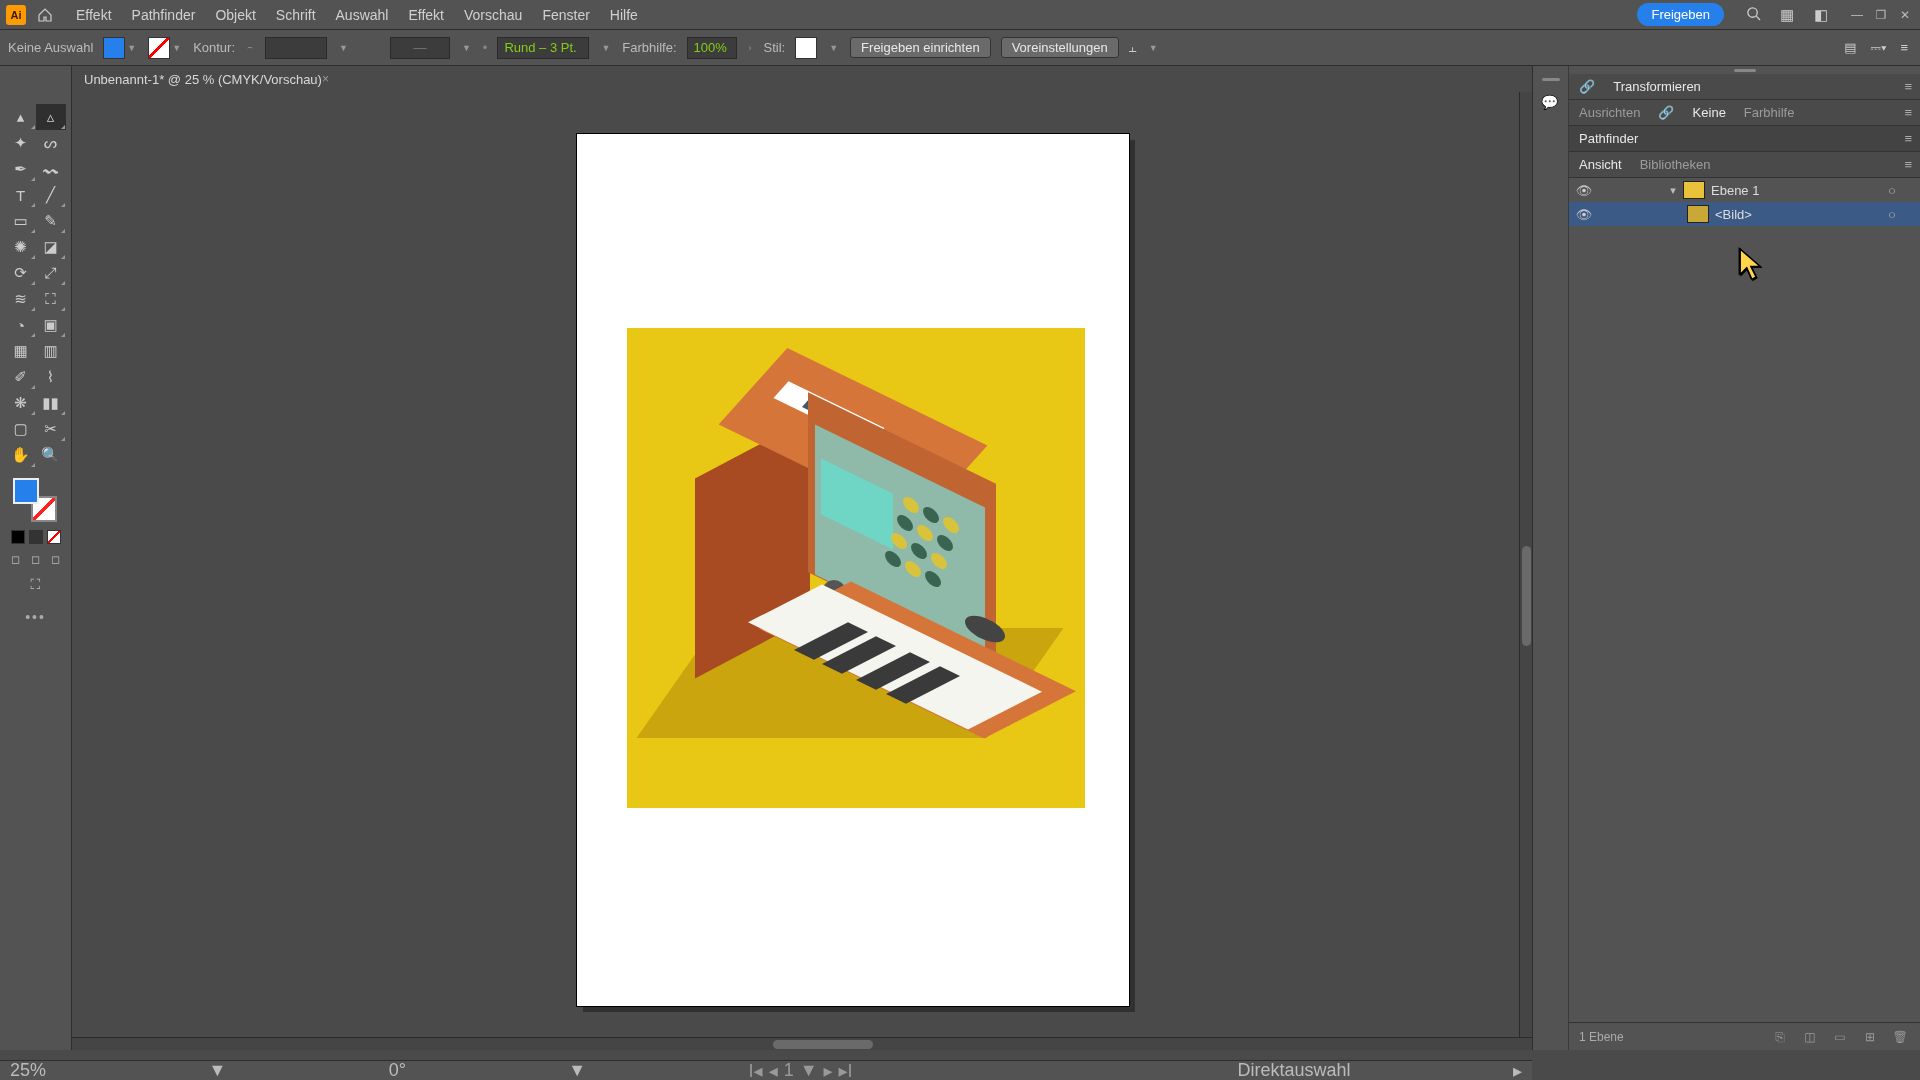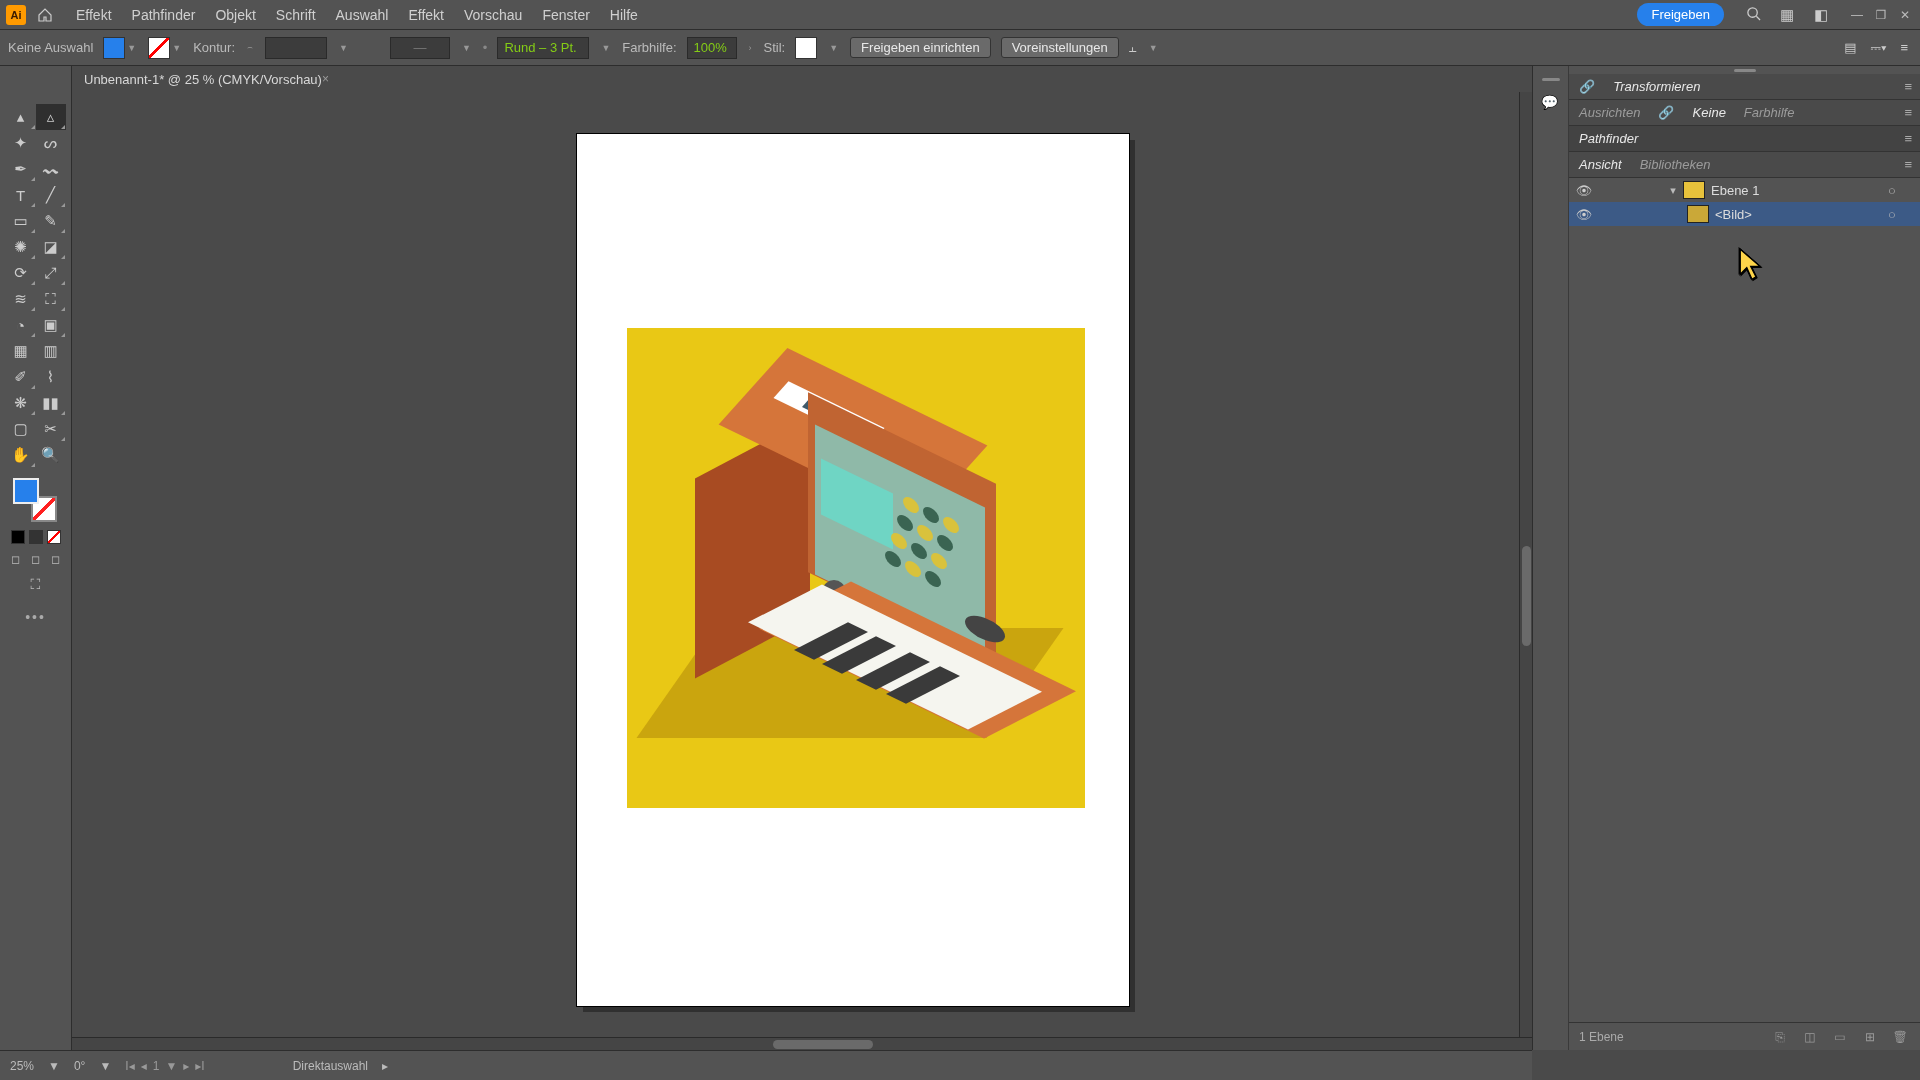--- a/index.html
+++ b/index.html
@@ -79,21 +79,21 @@
   .dial.red{background:#cc3b66;} .dial.wht{background:#e8e8e0;}
 
   
   .rightcol{ position:absolute; right:0; top:66px; bottom:30px; width:388px; background:#535353; border-left:1px solid #2d2d2d;}
   .rightcol .strip{position:absolute; left:0; top:0; bottom:0; width:36px; background:#535353; border-right:1px solid #3a3a3a; display:flex; flex-direction:column; align-items:center; padding-top:12px; gap:6px;}
   .rightcol .strip .notch{width:18px; height:3px; background:#888; border-radius:2px; margin-bottom:4px;}
   .rightcol .strip .ic{width:22px;height:22px;display:flex;align-items:center;justify-content:center;color:#ccc;}
   .rightcol .panels{position:absolute; left:36px; right:0; top:0; bottom:0; display:flex; flex-direction:column;}
   .panel-head{height:26px; display:flex; align-items:center; padding:0 10px; font-size:13px; color:#ccc; background:#4a4a4a; border-bottom:1px solid #333; gap:18px; position:relative;}
   .panel-head.dk{background:#434343;}
-  .panel-head .tab{color:#9c9c9c;font-style:italic;}
+  .panel-head .tab{color:#9c9c9c;}
   .panel-head .tab.active{color:#e8e8e8;}
   .panel-head .menu{position:absolute; right:8px; color:#aaa;}
   .panel-notch{height:8px; display:flex; justify-content:center; align-items:center;}
   .panel-notch span{width:22px; height:3px; background:#888; border-radius:2px;}
   .layers-body{flex:1; background:#535353; position:relative;}
   .layer-row{height:24px; display:flex; align-items:center; font-size:13px; color:#ddd;}
   .layer-row.parent{background:#535353;}
   .layer-row.child{background:#3c5a86;}
   .eye-col{width:30px; display:flex; justify-content:center; color:#ccc;}
   .lock-col{width:24px; border-right:1px solid #3f3f3f;}
@@ -101,21 +101,21 @@
   .swatch-col{width:22px; height:18px; border:1px solid #222; margin-right:6px;}
   .swatch-col.l1{background:#e8c23b;}
   .swatch-col.l2{background:#caa838;}
   .target{margin-left:auto; width:24px; text-align:center; color:#bbb;}
   .sel{width:16px;}
   .layer-footer{height:28px; border-top:1px solid #333; display:flex; align-items:center; padding:0 10px; font-size:12px; color:#aaa; gap:10px;}
   .layer-footer .sp{flex:1;}
   .layer-footer .ic{color:#999; width:20px; text-align:center;}
 
   
-  .statusbar{position:absolute; left:0; right:388px; bottom:0; height:30px; background:#535353; border-top:1px solid #2d2d2d; display:flex; align-items:center; padding:0 10px; font-size:12px; color:#bbb; gap:14px;}
+  .statusbar{position:absolute; left:0; right:388px; bottom:0; height:20px; background:#535353; border-top:1px solid #2d2d2d; display:flex; align-items:center; padding:0 10px; font-size:18px; color:#bbb; gap:14px;justify-content:space-between;}
   .statusbar .nav{display:flex; gap:6px; align-items:center;}
   .statusbar .nav span{color:#999;}
 
   
   .cursor{position:absolute; pointer-events:none; z-index:9999;}
   .cursor svg{filter:drop-shadow(1px 1px 0 #000) drop-shadow(-1px -1px 0 #000);}
 </style>
 </head>
 <body>
 

